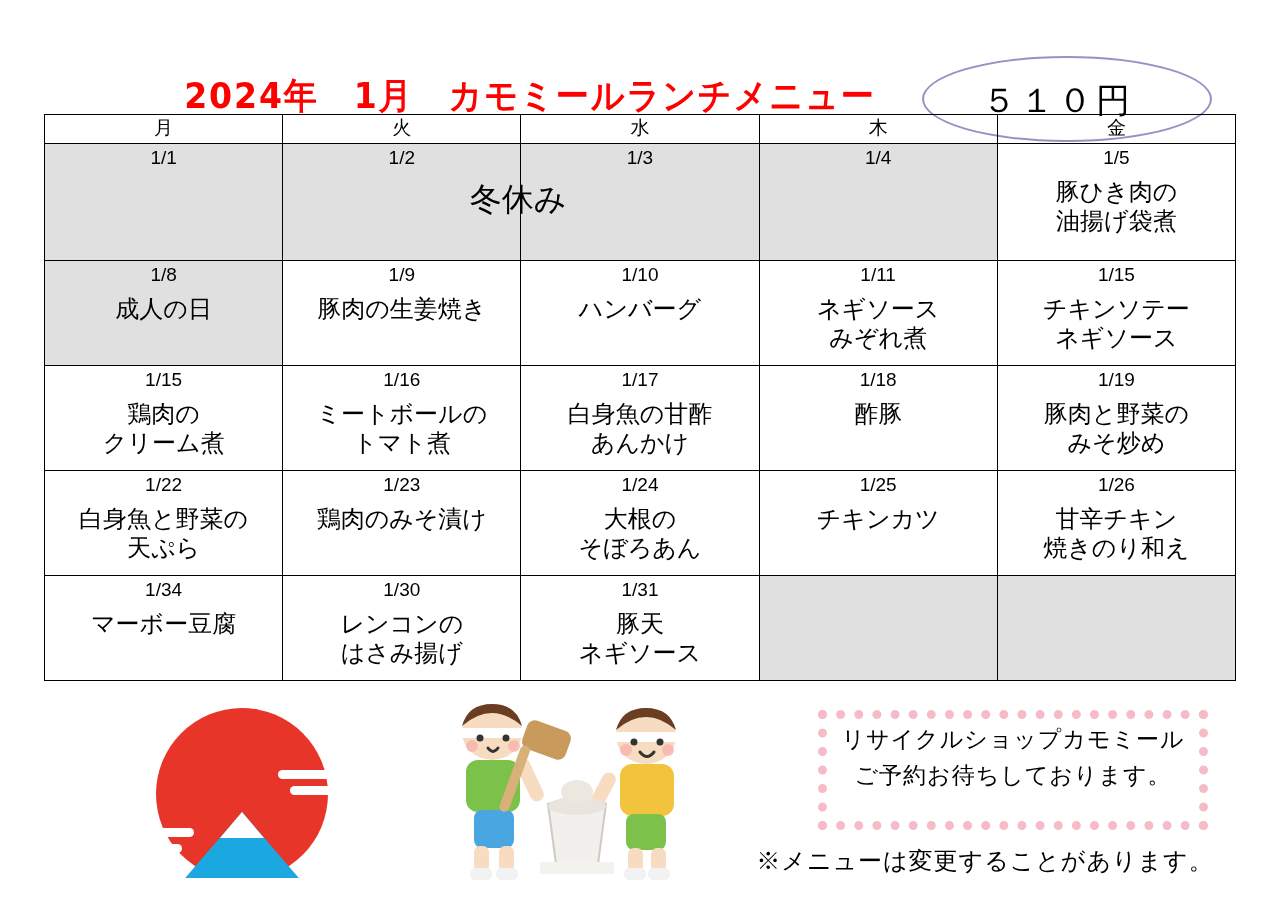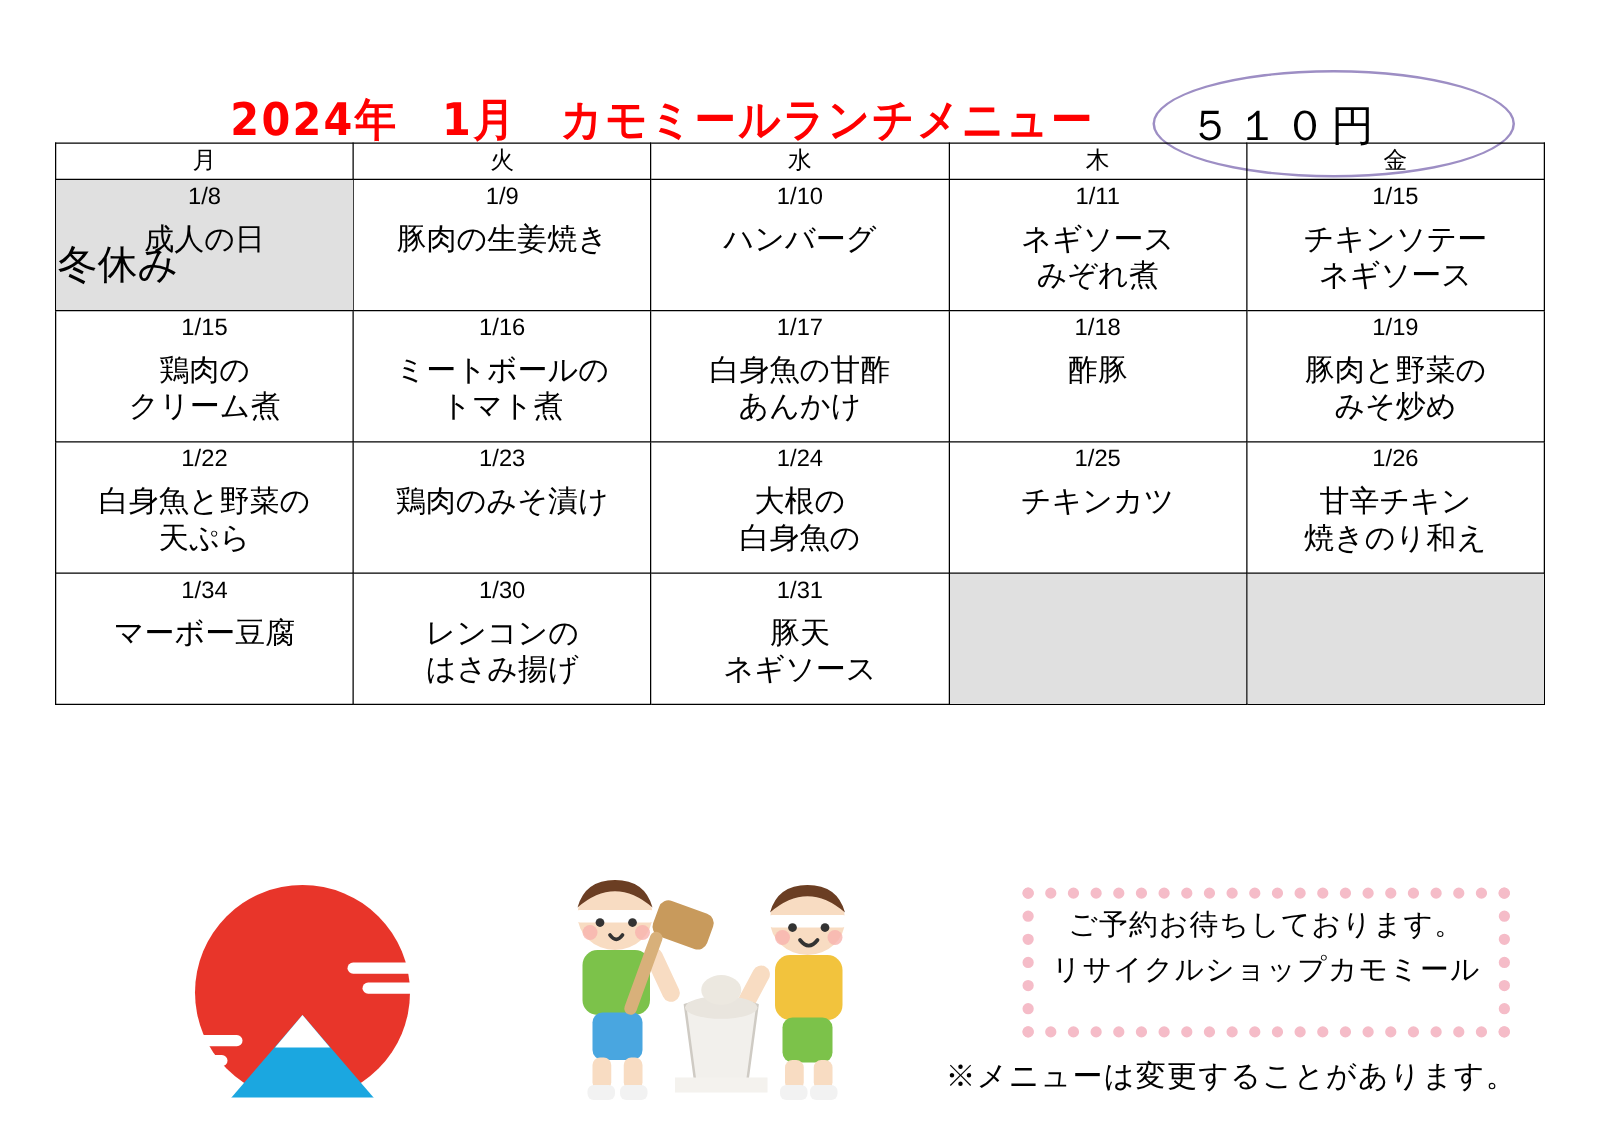--- a/index.html
+++ b/index.html
@@ -43,21 +43,21 @@
     left: 922px;
     top: 22px;
     width: 290px;
     height: 86px;
     border: 2px solid #9d8ec4;
     border-radius: 50%;
     box-sizing: border-box;
   }
   .price-text {
     position: absolute;
-    left: 882px;
+    left: 913px;
     top: 44px;
     width: 290px;
     text-align: center;
     font-size: 34px;
     letter-spacing: 4px;
     font-family: "Liberation Sans", sans-serif;
   }
 
   
   table.menu {
@@ -98,22 +98,23 @@
     padding-top: 8px;
     letter-spacing: 0px;
   }
   .cell.gray { background: #e0e0e0; }
   .cell.blank { background: #e0e0e0; height: 104px; }
 
   .row-holiday .cell { height: 116px; }
   .holiday-span {
     position: absolute;
     left: 46px;
-    top: 190px;
+    top: 178px;
     width: 944px;
+    text-align: center;
     font-size: 32px;
     z-index: 5;
     pointer-events: none;
   }
 
   
   .art-fuji {
     position: absolute;
     left: 148px;
     top: 708px;
@@ -217,20 +218,45 @@
   <thead>
     <tr>
       <th class="dow">月</th>
       <th class="dow">火</th>
       <th class="dow">水</th>
       <th class="dow">木</th>
       <th class="dow">金</th>
     </tr>
   </thead>
   <tbody>
+      <tr class="row-holiday">
+        <td class="cell gray">
+          <div class="date">1/1</div>
+          <div class="dish"></div>
+        </td>
+        <td class="cell gray">
+          <div class="date">1/2</div>
+          <div class="dish"></div>
+        </td>
+        <td class="cell gray">
+          <div class="date">1/3</div>
+          <div class="dish"></div>
+        </td>
+        <td class="cell gray">
+          <div class="date">1/4</div>
+          <div class="dish"></div>
+        </td>
+        <td class="cell">
+          <div class="date">1/5</div>
+          <div class="dish">
+            <div>豚ひき肉の</div>
+            <div>油揚げ袋煮</div>
+          </div>
+        </td>
+      </tr>
       <tr>
         <td class="cell gray">
           <div class="date">1/8</div>
           <div class="dish">成人の日</div>
         </td>
         <td class="cell">
           <div class="date">1/9</div>
           <div class="dish">豚肉の生姜焼き</div>
         </td>
         <td class="cell">
@@ -295,21 +321,21 @@
           </div>
         </td>
         <td class="cell">
           <div class="date">1/23</div>
           <div class="dish">鶏肉のみそ漬け</div>
         </td>
         <td class="cell">
           <div class="date">1/24</div>
           <div class="dish">
             <div>大根の</div>
-            <div>白身魚の</div>
+            <div>そぼろあん</div>
           </div>
         </td>
         <td class="cell">
           <div class="date">1/25</div>
           <div class="dish">チキンカツ</div>
         </td>
         <td class="cell">
           <div class="date">1/26</div>
           <div class="dish">
             <div>甘辛チキン</div>
@@ -411,16 +437,16 @@
       <path d="M118 104 q30 -10 58 0 l-8 60 q-21 9 -42 0z" fill="#f2f0ec" stroke="#cfcbc4" stroke-width="2"></path>
       <ellipse cx="147" cy="106" rx="29" ry="9" fill="#e9e5de"></ellipse>
       <path d="M110 162 h74 v12 h-74z" fill="#f4f2ee"></path>
       <ellipse cx="147" cy="92" rx="16" ry="12" fill="#ece8e0"></ellipse>
     </g>
   </svg>
 </div>
 
 <div class="notice"></div>
 <div class="notice-lines">
+  <div>リサイクルショップカモミール</div>
   <div>ご予約お待ちしております。</div>
-  <div>リサイクルショップカモミール</div>
 </div>
 <div class="footnote">※メニューは変更することがあります。</div>
 
 </body></html>

